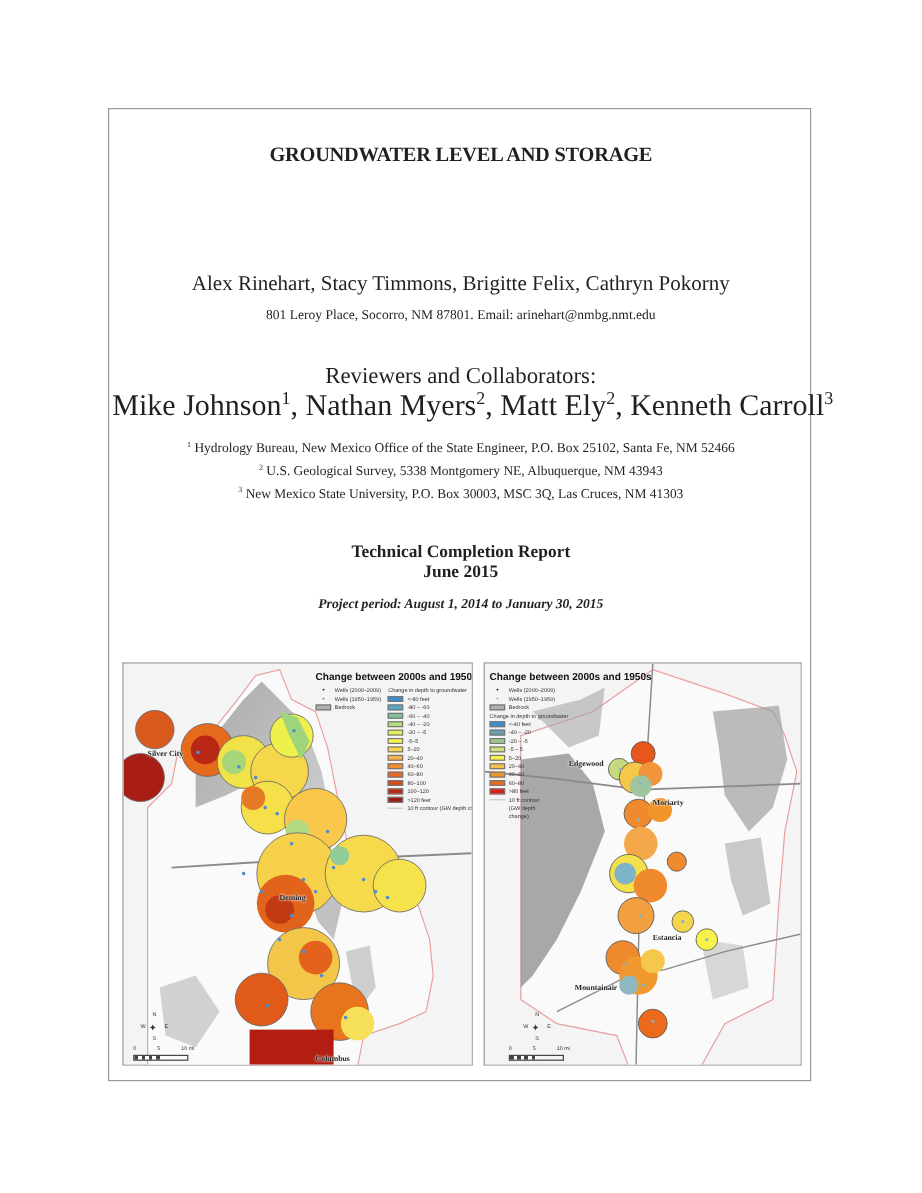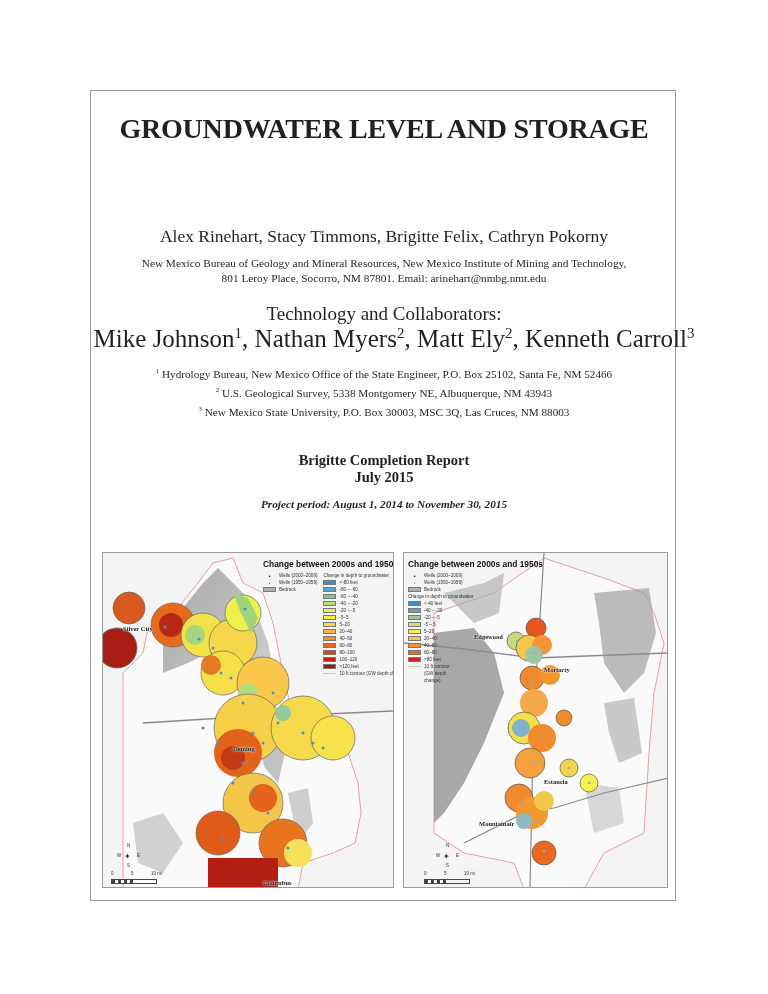--- a/index.html
+++ b/index.html
@@ -1,21 +1,21 @@
 <!DOCTYPE html>
 <html><head>
 <meta charset="utf-8">
 <style>
   html, body { margin:0; padding:0; background:#ffffff; }
   body { width:768px; height:994px; position:relative; overflow:hidden;
          font-family:"Liberation Serif", "DejaVu Serif", serif; color:#231f20; }
   .frame { position:absolute; left:90px; top:90px; width:586px; height:811px;
            border:1.5px solid #9a9a9a; box-sizing:border-box; }
   .center { position:absolute; left:0; width:768px; text-align:center; }
-  .title { top:114px; font-weight:bold; font-size:28px; line-height:29px; letter-spacing:-0.2px; }
+  .title { top:114px; font-weight:bold; font-size:17px; line-height:29px; letter-spacing:-0.2px; }
   .authors { top:225px; font-size:17.5px; line-height:22px; }
   .affil { top:256px; font-size:11.3px; line-height:15px; }
   .rev-head { top:302px; font-size:19px; line-height:24px; }
   .rev-names { top:327px; font-size:25px; line-height:24px;padding-left:10px; }
   .rev-names sup, .fn sup { font-size:60%; vertical-align:super; line-height:0; }
   .fn { font-size:11.2px; line-height:15px; }
   .fn1 { top:367px; } .fn2 { top:386px; } .fn3 { top:405px; }
   .report { top:452px; font-weight:bold; font-size:14.5px; line-height:17px; }
   .period { top:498px; font-style:italic; font-weight:bold; font-size:11.3px; }
 
@@ -43,40 +43,39 @@
 
 <div class="frame"></div>
 
 <div class="center title">
   <div>GROUNDWATER LEVEL AND STORAGE</div>
 </div>
 
 <div class="center authors">Alex Rinehart, Stacy Timmons, Brigitte Felix, Cathryn Pokorny</div>
 
 <div class="center affil">
-  <div>New Mexico Bureau of Geology and Mineral Resources, New Mexico Institute of Mining and Technology,</div>
   <div>801 Leroy Place, Socorro, NM 87801. Email: arinehart@nmbg.nmt.edu</div>
 </div>
 
-<div class="center rev-head">Technology and Collaborators:</div>
+<div class="center rev-head">Reviewers and Collaborators:</div>
 
 <div class="center rev-names">
   <span><span>Mike Johnson</span><sup>1</sup><span>, </span></span><span><span>Nathan Myers</span><sup>2</sup><span>, </span></span><span><span>Matt Ely</span><sup>2</sup><span>, </span></span><span><span>Kenneth Carroll</span><sup>3</sup></span>
 </div>
 
 <div class="center fn fn1"><sup>1</sup><span> Hydrology Bureau, New Mexico Office of the State Engineer, P.O. Box 25102, Santa Fe, NM 52466</span></div>
 <div class="center fn fn2"><sup>2</sup><span> U.S. Geological Survey, 5338 Montgomery NE, Albuquerque, NM 43943</span></div>
-<div class="center fn fn3"><sup>3</sup><span> New Mexico State University, P.O. Box 30003, MSC 3Q, Las Cruces, NM 88003</span></div>
+<div class="center fn fn3"><sup>3</sup><span> New Mexico State University, P.O. Box 30003, MSC 3Q, Las Cruces, NM 41303</span></div>
 
 <div class="center report">
-  <div>Brigitte Completion Report</div>
-  <div>July 2015</div>
-</div>
-
-<div class="center period">Project period: August 1, 2014 to November 30, 2015</div>
+  <div>Technical Completion Report</div>
+  <div>June 2015</div>
+</div>
+
+<div class="center period">Project period: August 1, 2014 to January 30, 2015</div>
 
 <div class="map map-left">
   <svg width="292" height="336" viewBox="0 0 292 336">
     <defs>
       <linearGradient id="hill" x1="0" y1="0" x2="1" y2="1">
         <stop offset="0" stop-color="#9a9a9a"></stop>
           <stop offset="1" stop-color="#cfcfcf"></stop>
       </linearGradient>
     </defs>
     <rect width="292" height="336" fill="#f4f4f4"></rect>

